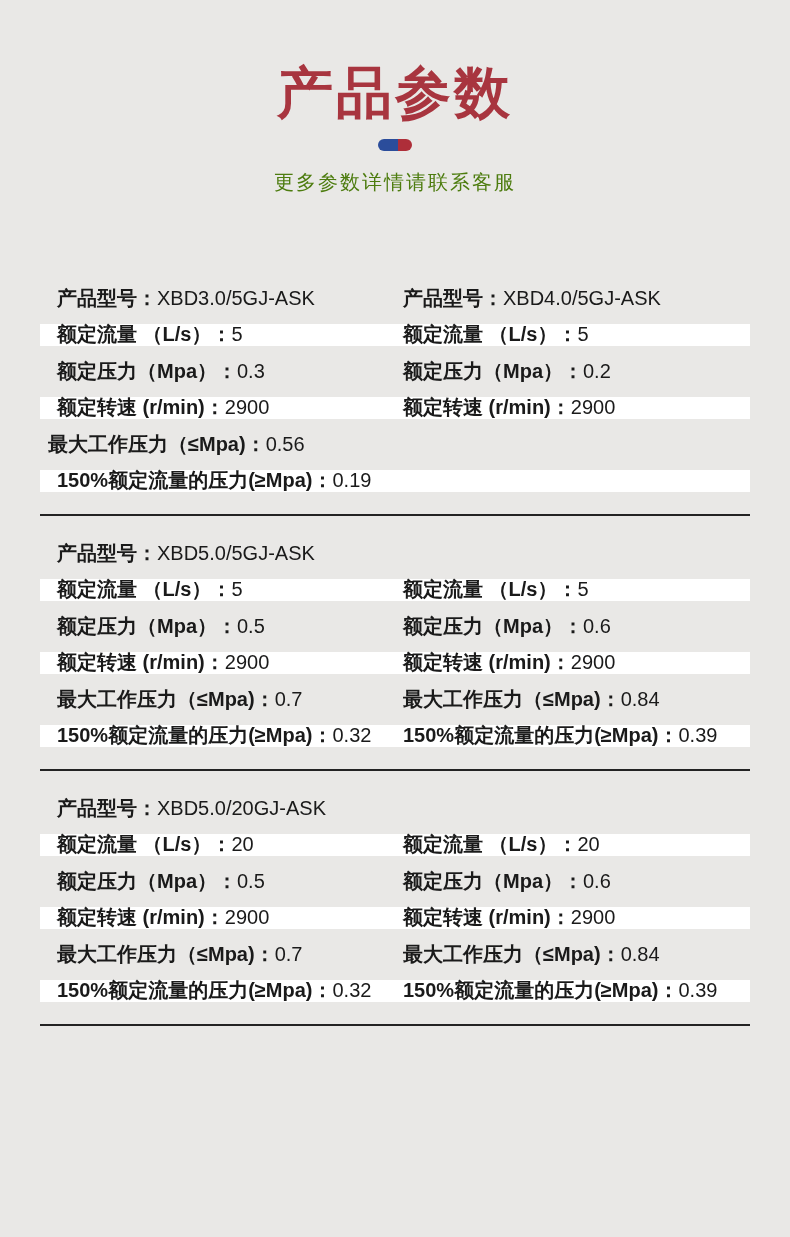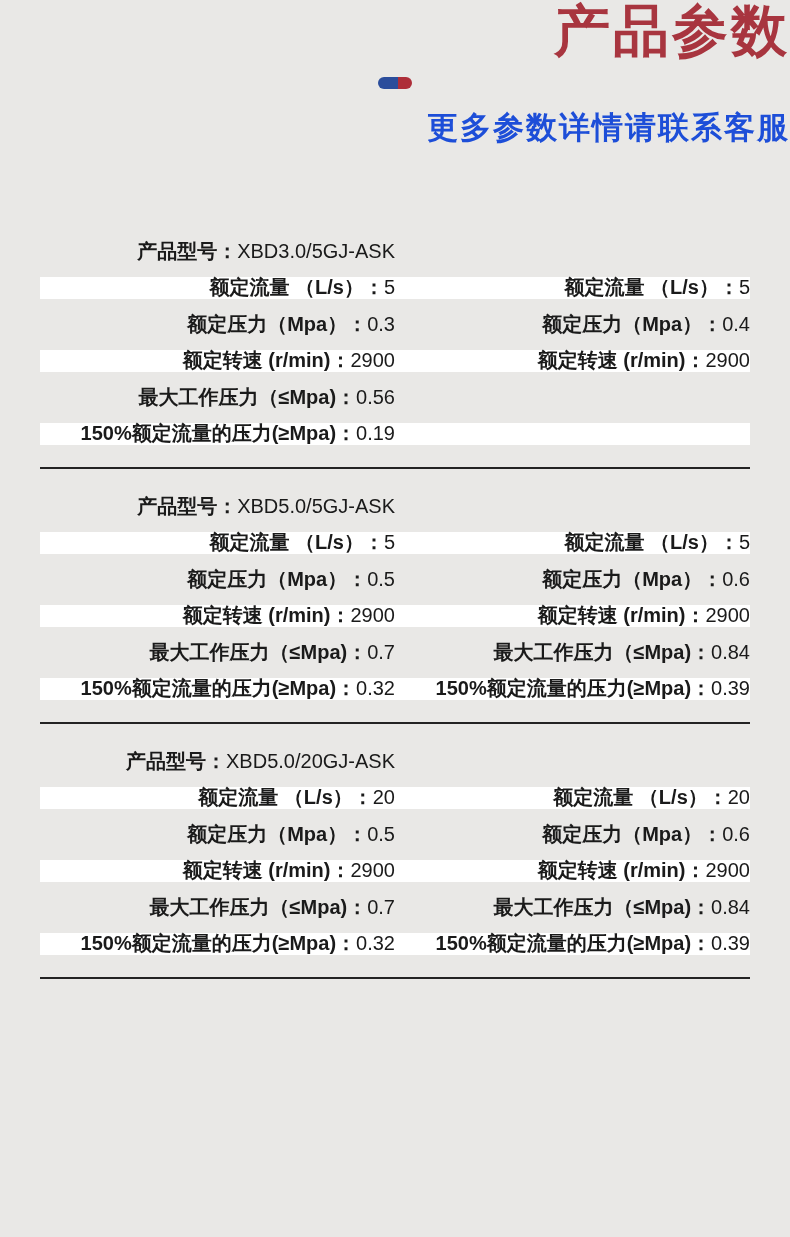--- a/index.html
+++ b/index.html
@@ -4,60 +4,60 @@
 <style>
   html, body { margin: 0; padding: 0; }
   body {
     width: 790px;
     height: 1237px;
     background: #e9e8e6;
     overflow: hidden;
     font-family: "Liberation Sans", sans-serif;
     color: #1a1a1a;
   }
-  .header { text-align: right; }
+  .header { padding-top: 62px; text-align: center; }
   .title {
     margin: 0;
     font-size: 56px;
     line-height: 1.1;
     font-weight: 800;
     letter-spacing: 3px;
     color: #a8353f;
   }
   .pill {
     width: 34px; height: 12px;
     border-radius: 6px;
     overflow: hidden;
     display: flex;
     margin: 15px auto 0;
   }
   .pill-blue { width: 58%; height: 100%; background: #2b4d9b; }
   .pill-red  { width: 42%; height: 100%; background: #ae2e39; }
   .subtitle {
     margin: 18px 0 0;
-    font-size: 31px;
-    font-weight: 700;
+    font-size: 20px;
+    font-weight: 400;
     letter-spacing: 2px;
-    color: #1d4ed8;
+    color: #4d7c0f;
   }
   .content { margin: 80px 40px 0; }
   .spec-table { width: 100%; }
   .row {
     display: flex;
     align-items: center;
     height: 45px;
     font-size: 20px;
     white-space: nowrap;
   }
   .row.white {
     background: #ffffff;
     height: 22px;
     margin: 3px 0;
   }
-  .cell { flex: 0 0 50%; box-sizing: border-box; overflow: hidden; text-align: right; }
+  .cell { flex: 0 0 50%; box-sizing: border-box; overflow: hidden; }
   .cell.left  { padding-left: 17px; }
   .cell.right { padding-left: 8px; }
   .label { font-weight: 700; }
   .value { font-weight: 400; }
   .separator {
     height: 2px;
     background: #232323;
     margin: 22px 0 15px;
   }
 </style>
@@ -73,35 +73,38 @@
   <p class="subtitle">更多参数详情请联系客服</p>
 </div>
 
 <div class="content">
 
   <div class="spec-table">
     <div class="row">
       <div class="cell left">
         <span class="label">产品型号：</span><span class="value">XBD3.0/5GJ-ASK</span>
       </div>
+      <div class="cell right">
+        <span class="label">产品型号：</span><span class="value">XBD4.0/5GJ-ASK</span>
+      </div>
     </div>
     <div class="row white">
       <div class="cell left">
         <span class="label">额定流量 （L/s）：</span><span class="value">5</span>
       </div>
       <div class="cell right">
         <span class="label">额定流量 （L/s）：</span><span class="value">5</span>
       </div>
     </div>
     <div class="row">
       <div class="cell left">
         <span class="label">额定压力（Mpa）：</span><span class="value">0.3</span>
       </div>
       <div class="cell right">
-        <span class="label">额定压力（Mpa）：</span><span class="value">0.4</span>
+        <span class="label">额定压力（Mpa）：</span><span class="value">0.2</span>
       </div>
     </div>
     <div class="row white">
       <div class="cell left">
         <span class="label">额定转速 (r/min)：</span><span class="value">2900</span>
       </div>
       <div class="cell right">
         <span class="label">额定转速 (r/min)：</span><span class="value">2900</span>
       </div>
     </div>

